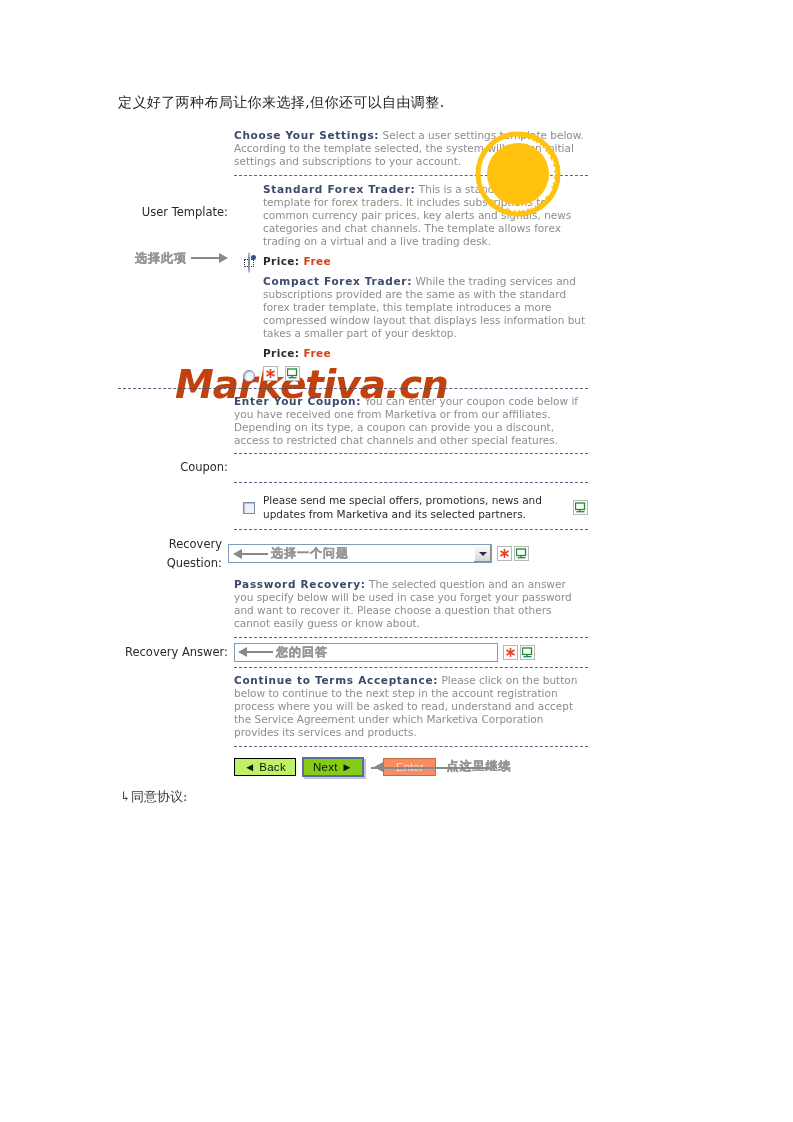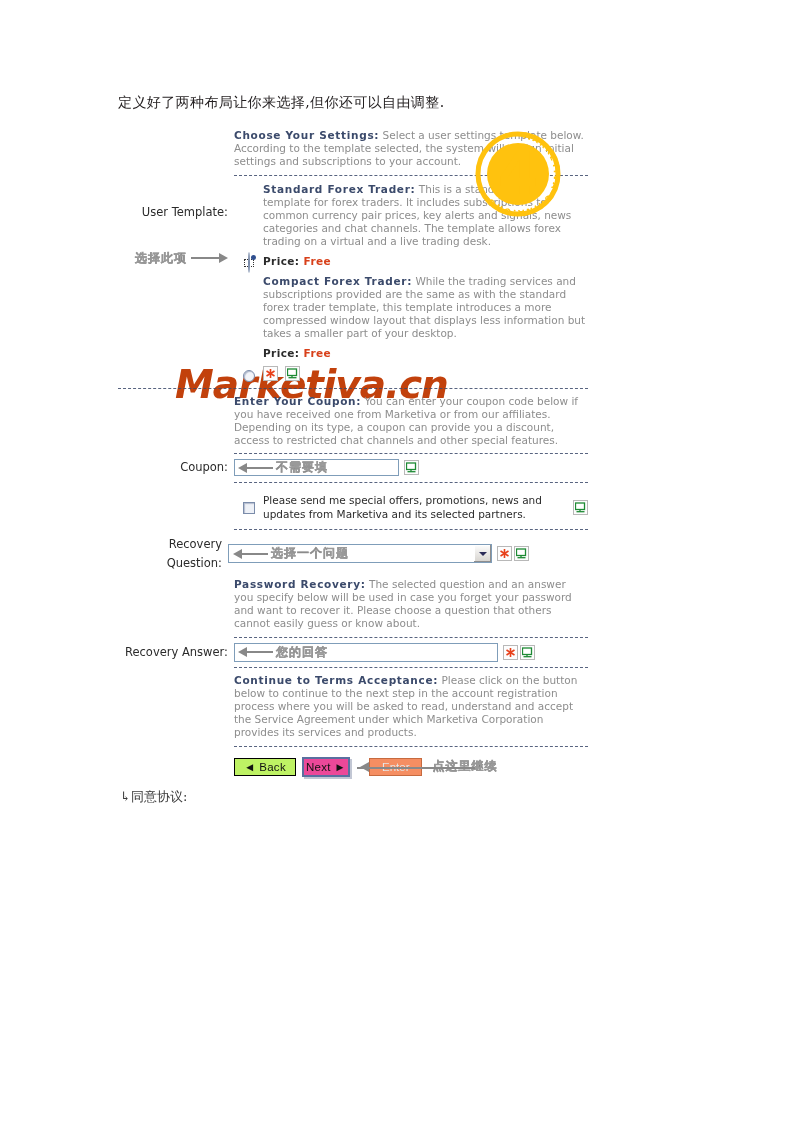--- a/index.html
+++ b/index.html
@@ -264,23 +264,23 @@
     color: #111;
     padding: 2px 9px;
     background: #bef264;
     border: 1px solid #000;
     margin-right: 6px;
     white-space: nowrap;
     letter-spacing: .3px;
   }
   .btn-next {
     border: 2px solid #5a6fa0;
-    background: #ec4899;
+    background: #84cc16;
     box-shadow: 2px 2px 0 rgba(120,130,160,.45);
-    padding: 2px 2px;
+    padding: 2px 9px;
   }
   .btn-cancel {
     background: #f58e62;
     border: 1px solid #c66a3f;
     color: #e6e6e6;
     padding: 2px 12px;
     font-size: 11.5px;
     position: relative;
   }
 
@@ -423,36 +423,20 @@
     <div class="col-ctrl">
       <div class="desc-block">
         <b class="hdr">Enter Your Coupon:</b><span> You can enter your coupon code below if you have received one from Marketiva or from our affiliates. Depending on its type, a coupon can provide you a discount, access to restricted chat channels and other special features.</span>
       </div>
       <div class="sep"></div>
     </div>
   </div>
 
   <div class="row" style="align-items:center;padding:2px 0 4px 0;">
     <div class="col-label" style="line-height:17px">Coupon:</div>
-    <div class="col-ctrl" style="display:flex;align-items:center;">
-      <div class="tinput" style="width:165px">
-        <span class="arrow-annot">
-          <span class="head head-left"></span>
-          <span class="shaft" style="width:26px;margin-right:3px;"></span>
-          <span class="cn-bold">不需要填</span>
-        </span>
-      </div>
-      <span class="icon-btn" style="margin-left:5px">
-        <svg width="11" height="11" viewBox="0 0 11 11">
-            <rect x="0.5" y="1" width="9" height="6.5" fill="#fff" stroke="#1d8a34" stroke-width="1.3"></rect>
-            <line x1="5" y1="7.5" x2="5" y2="9.5" stroke="#1d8a34" stroke-width="1.3"></line>
-            <line x1="1.5" y1="9.7" x2="9.5" y2="9.7" stroke="#1d8a34" stroke-width="1.3"></line>
-          </svg>
-      </span>
-    </div>
   </div>
 
   <div class="row">
     <div class="col-label"></div>
     <div class="col-ctrl">
         <div class="sep"></div>
       </div>
   </div>
 
   <div class="row" style="align-items:flex-start;padding:8px 0 6px 0;">

